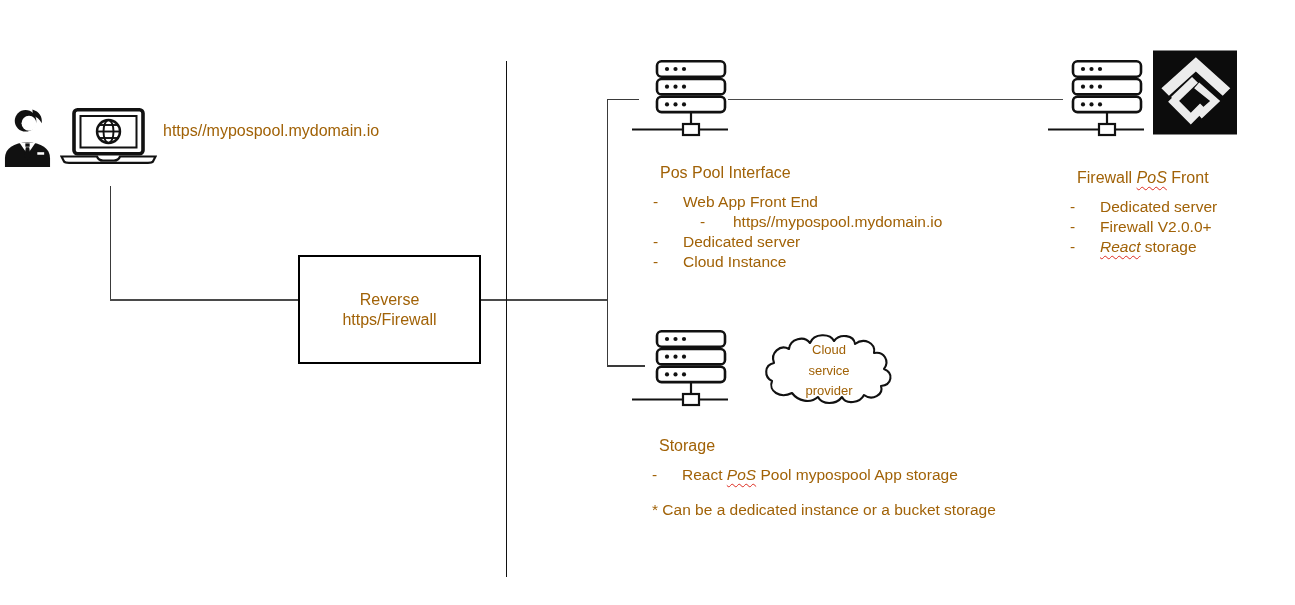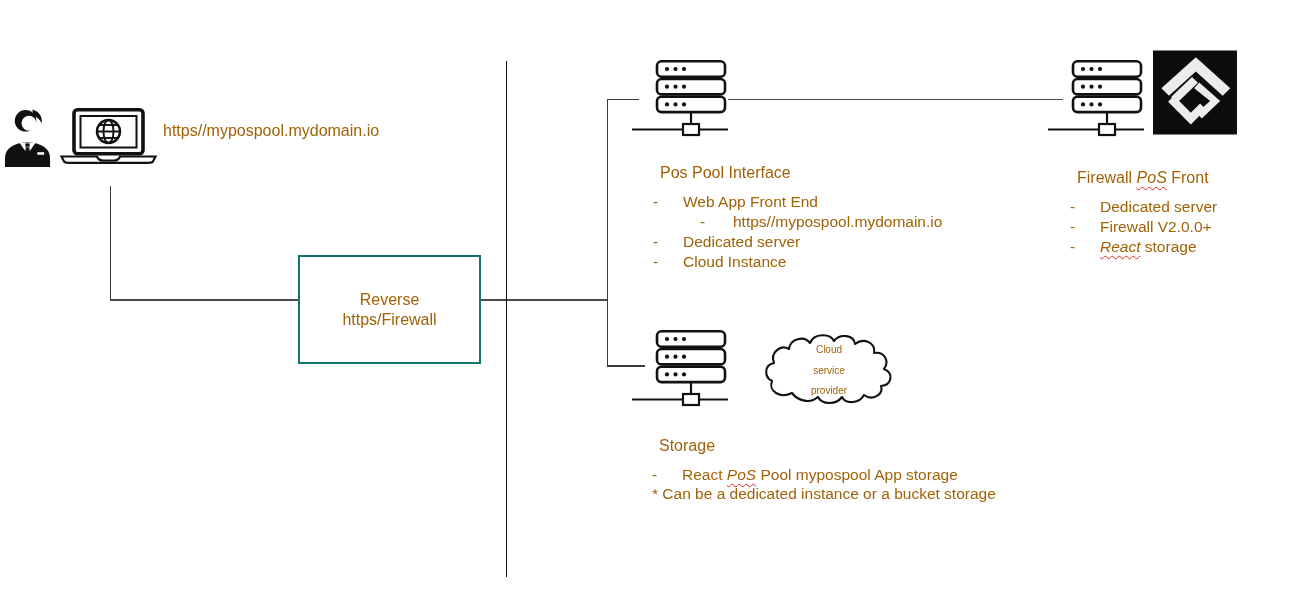--- a/index.html
+++ b/index.html
@@ -4,41 +4,41 @@
 <style>
   html,body{margin:0;padding:0;background:#fff;}
   #canvas{
     position:relative;width:1295px;height:605px;background:#ffffff;overflow:hidden;
     font-family:"Liberation Sans","DejaVu Sans",sans-serif;color:#a16207;
   }
   .abs{position:absolute;}
   .line{position:absolute;background:#3a3a3a;}
   .thin{background:#4a4a4a;}
   .box{
-    position:absolute;border:2px solid #0f766e;background:#fff;
+    position:absolute;border:2px solid #000000;background:#fff;
     display:flex;align-items:center;justify-content:center;text-align:center;
     font-size:16px;line-height:19.5px;
   }
   .h2{font-size:16px;line-height:24px;font-weight:400;margin:7px;white-space:nowrap;}
   .rows{margin-top:5px;font-size:15.5px;line-height:20px;}
   .row{display:flex;white-space:nowrap;}
   .dash{width:30px;flex:0 0 30px;}
   .row.l2{padding-left:47px;}
   .row.l2 .dash{width:33px;flex:0 0 33px;}
   .row.cont .dash{visibility:hidden;}
   .flagged{
     text-decoration-line:underline;text-decoration-style:wavy;
     text-decoration-color:#dd2b20;text-decoration-thickness:1px;
     text-underline-offset:3px;text-decoration-skip-ink:none;font-style:italic;
   }
   .urltext{font-size:16px;line-height:18px;white-space:nowrap;}
   .cloudtext{
-    position:absolute;text-align:center;font-size:10px;line-height:20.5px;
-  }
-  .footnote{font-size:15.5px;white-space:nowrap;}
+    position:absolute;text-align:center;font-size:13px;line-height:20.5px;
+  }
+  .footnote{margin-top:16px;font-size:15.5px;white-space:nowrap;}
   svg{display:block;}
 </style>
 </head>
 <body>
 
 <svg width="0" height="0" style="position:absolute" aria-hidden="true">
   <defs>
     <symbol id="sym-server" viewBox="0 0 96 78">
       <line x1="59" y1="52" x2="59" y2="65" stroke="#111" stroke-width="2.2"></line>
       <line x1="0" y1="69.5" x2="96" y2="69.5" stroke="#111" stroke-width="2.2"></line>

